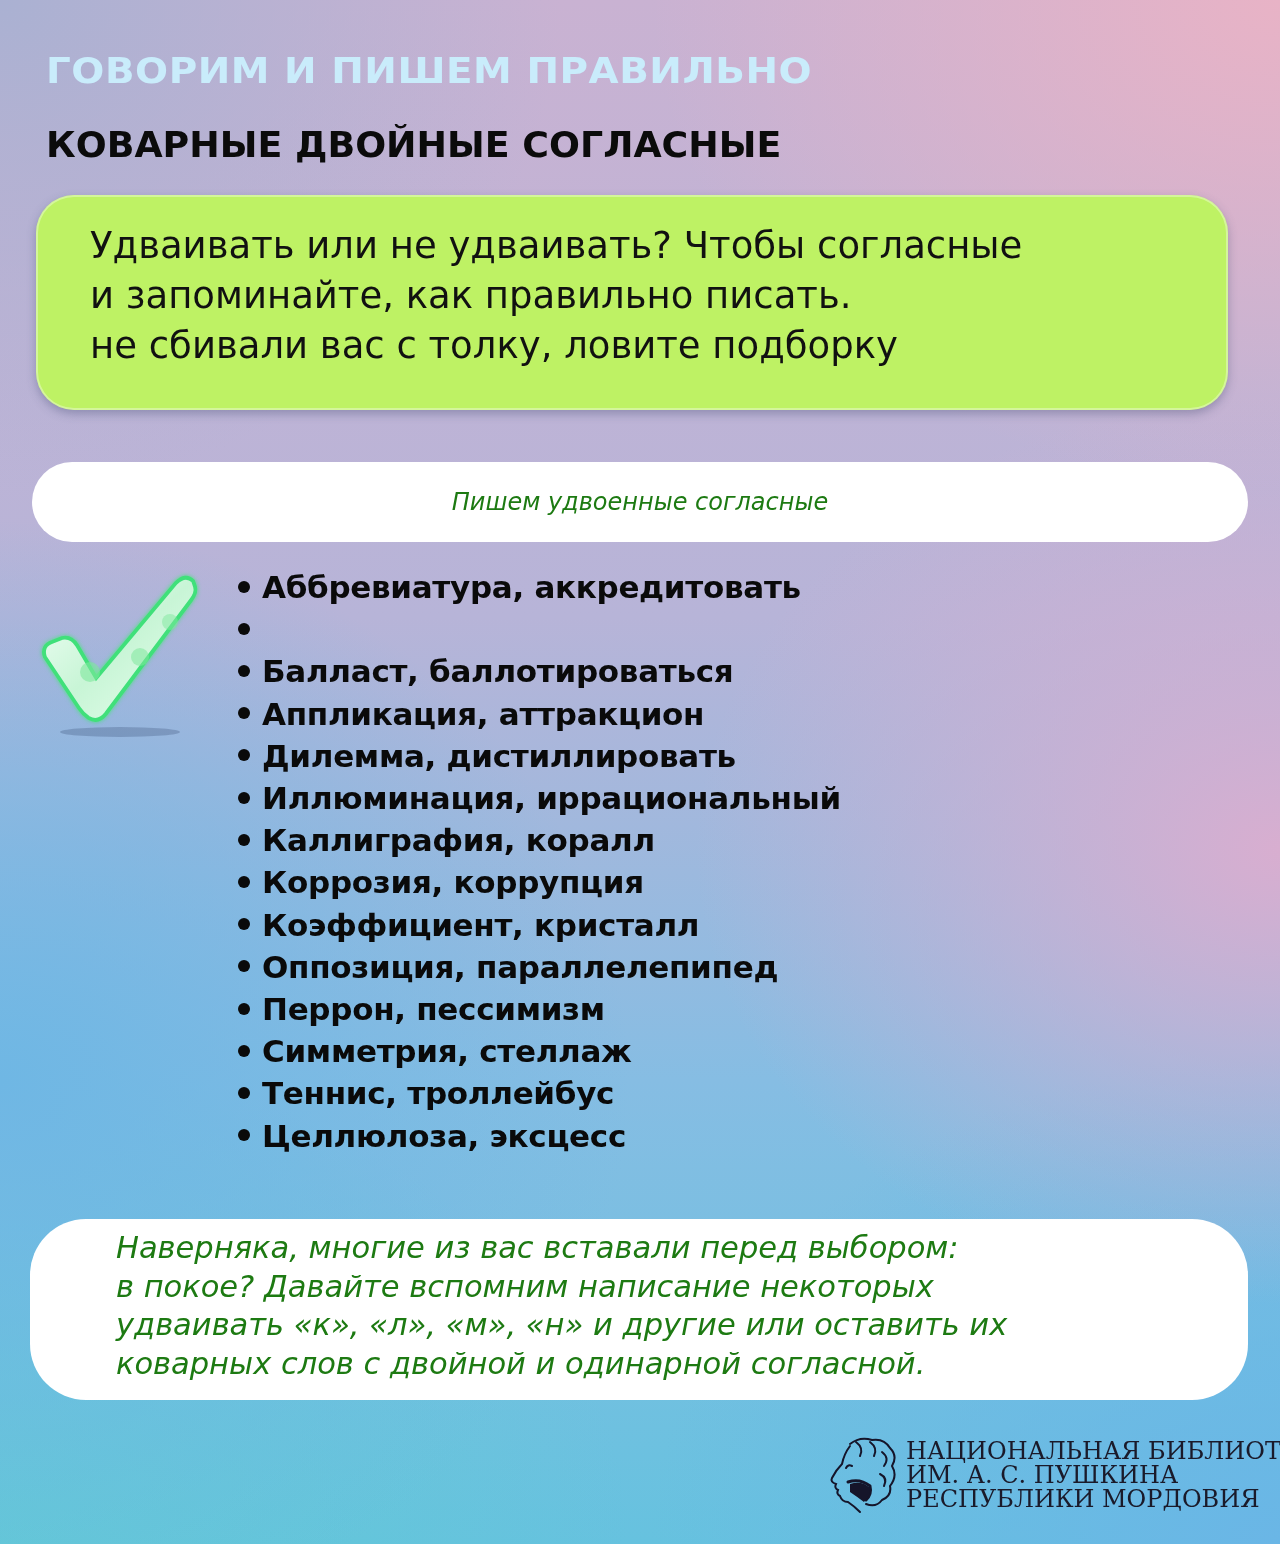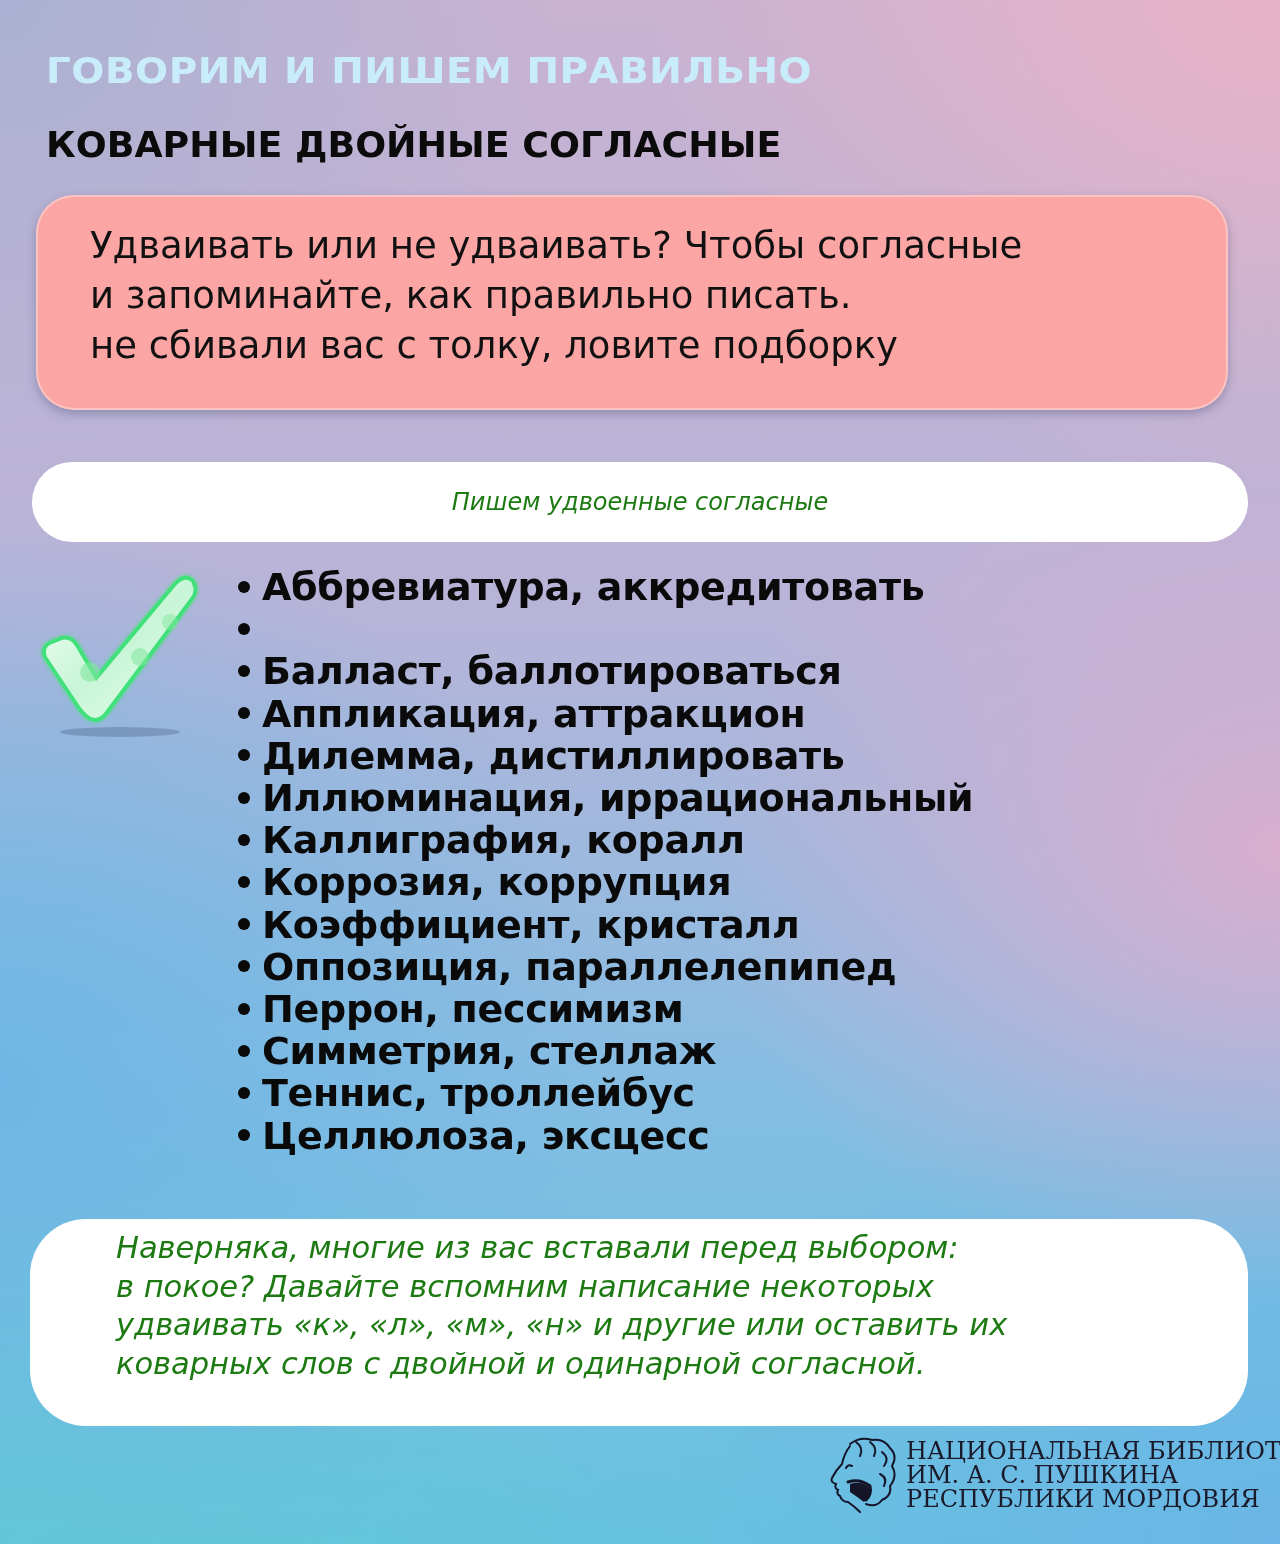--- a/index.html
+++ b/index.html
@@ -38,21 +38,21 @@
       font-size: 35px;
       color: #0b0b0b;
       white-space: nowrap;
       transform: scaleX(1.04);
       transform-origin: left top;
     }
 
     .intro-card {
       left: 36px; top: 195px;
       width: 1192px; height: 215px;
-      background: #fca5a5;
+      background: #bef264;
       border-radius: 38px;
       box-shadow: 0 4px 10px rgba(60,70,110,0.35), inset 0 0 0 2px rgba(255,255,255,0.35);
     }
     .intro-text {
       position: absolute;
       left: 54px; top: 26px;
       font-family: "DejaVu Sans", sans-serif;
       font-size: 37px;
       line-height: 50px;
       color: #111;
@@ -80,39 +80,39 @@
     }
 
     .word-list {
       left: 238px; top: 566px;
       margin: 0; padding: 0;
       list-style: none;
     }
     .word-list li {
       font-family: "DejaVu Sans", sans-serif;
       font-weight: bold;
-      font-size: 38px;
+      font-size: 31px;
       line-height: 42.2px;
       color: #0a0a0a;
       white-space: nowrap;
       letter-spacing: -0.3px;
     }
     .word-list li .bullet {
       display: inline-block;
       width: 12px; height: 12px;
       border-radius: 50%;
       background: #0a0a0a;
       margin-right: 12px;
       vertical-align: middle;
       position: relative; top: -3px;
     }
 
     .note-card {
       left: 30px; top: 1219px;
-      width: 1218px; height: 207px;
+      width: 1218px; height: 181px;
       background: #ffffff;
       border-radius: 56px;
     }
     .note-text {
       position: absolute;
       left: 86px; top: 10px;
       margin: 0;
       font-family: "DejaVu Sans", sans-serif;
       font-style: italic;
       font-size: 30.5px;

